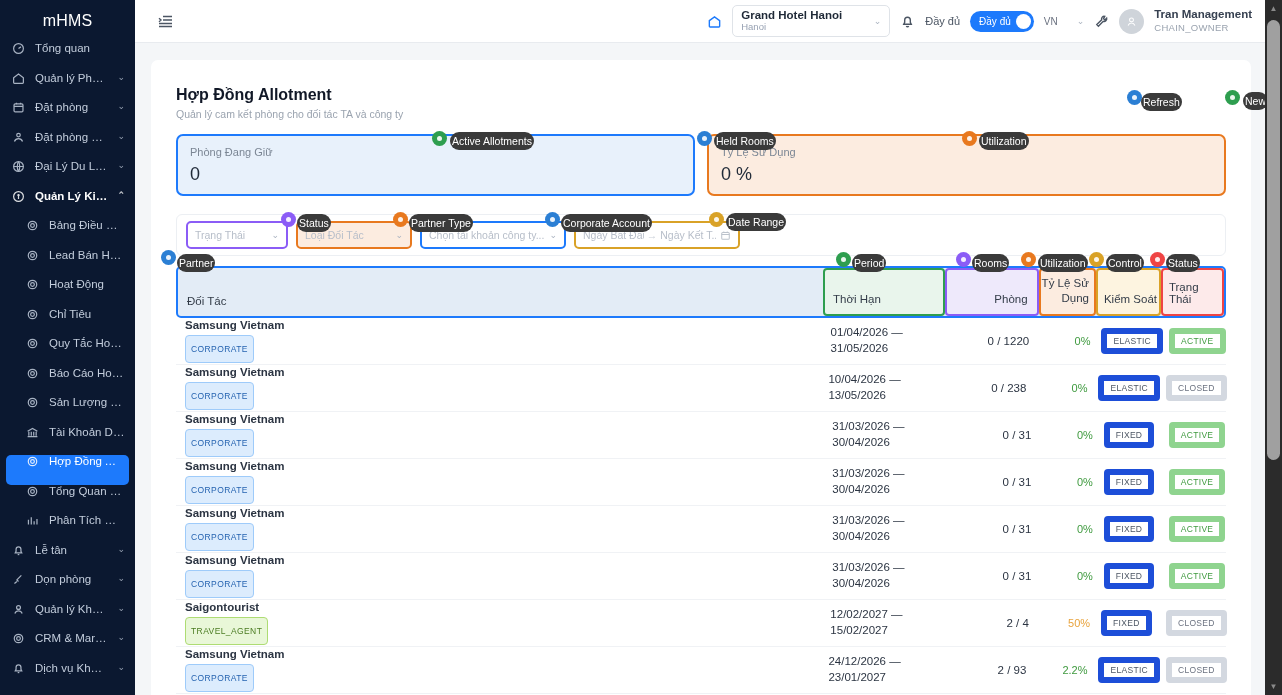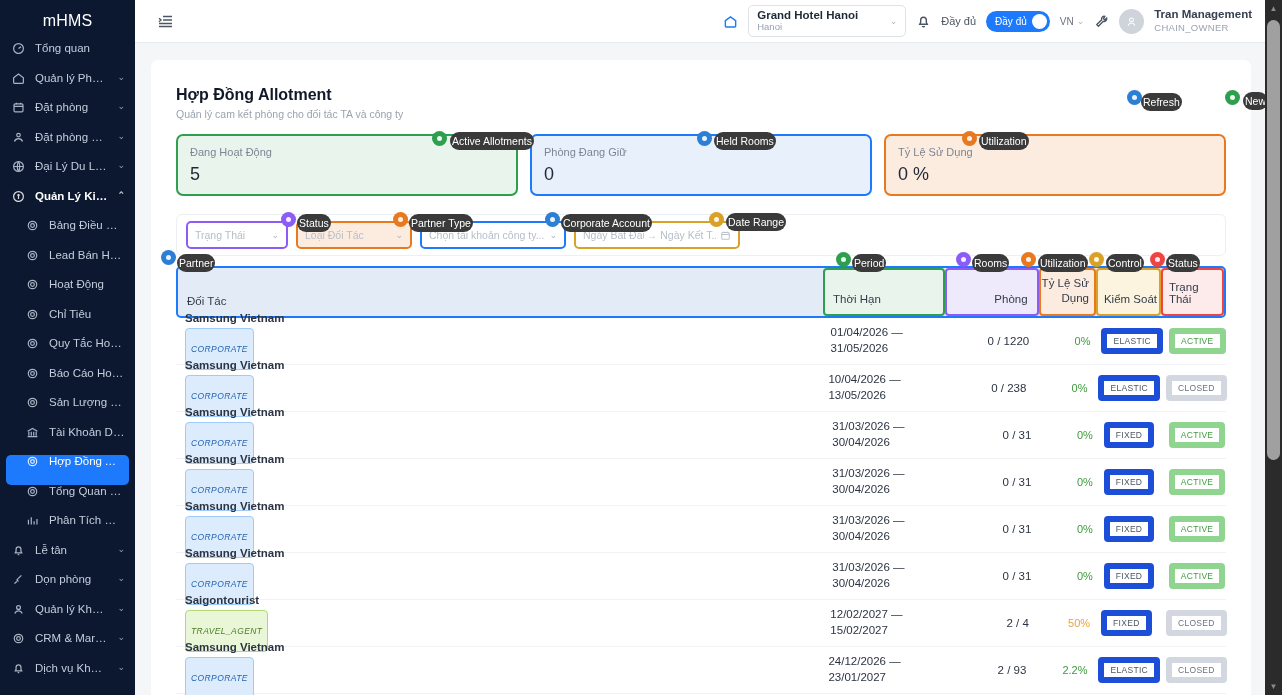--- a/index.html
+++ b/index.html
@@ -54,21 +54,21 @@
   #hotel-name { font-size: 11.5px; font-weight: bold; color: #1f2937; white-space:nowrap; }
   #hotel-city { font-size: 9.5px; color: #98a2b3; }
   .caret { color: #aab3c0; font-size: 9px; }
   #notif-bell { color:#4b5563; display:flex; cursor:pointer; }
   #status-label { font-size: 11px; color: #4b5563; }
   #status-toggle {
     background: #1d7afc; color: #fff; font-size: 10px; border-radius: 11px;
     height: 21px; padding: 0 3px 0 9px; display: flex; align-items: center; gap: 5px; cursor:pointer;
   }
   #status-toggle .knob { width: 15px; height: 15px; border-radius: 50%; background: #fff; }
-  #lang { font-size: 10px; color: #6b7280; display: flex; align-items: center; gap: 3px; cursor:pointer; }
+  #lang { font-size: 10px; color: #6b7280; display: flex; align-items: center; gap: 19px; cursor:pointer; }
   #tool-icon { color: #4b5563; display:flex; cursor:pointer; }
   #avatar { width: 25px; height: 25px; border-radius: 50%; background: #cfd4da; display:flex; align-items:center; justify-content:center; color:#fff; }
   #user-block { line-height: 1.2; }
   #user-name { font-size: 11.5px; font-weight: bold; color: #374151; white-space: nowrap; }
   #user-role { font-size: 9.5px; color: #9aa3af; letter-spacing:.3px; }
 
   
   #main {
     position: absolute; left: 151px; top: 60px; width: 1100px; height: 650px;
     background: #ffffff; border-radius: 7px;
@@ -114,21 +114,21 @@
   .c-util    { width: 60px;  border: 2px solid #e8791f; background:#fcece0; border-radius:4px; justify-content:flex-end; padding-right:5px; text-align:right; line-height:1.25;}
   .c-control { width: 68px;  border: 2px solid #d9a227; background:#fdf4e0; border-radius:4px; padding-left:6px;}
   .c-status  { width: 66px;  border: 2px solid #ef4444; background:#fdeaea; border-radius:4px; padding-left:6px;}
 
   .trow { display: flex; align-items: center; height: 47px; margin: 0 25px; border-bottom: 1px solid #f0f2f5; }
   .cell { font-size: 11.5px; color: #2b3442; }
   .r-partner { width: 680px; padding-left: 9px; }
   .r-partner .pname { font-size: 11.5px; font-weight: bold; color: #2b3442; }
   .chip {
     display: inline-block; margin-top: 4px; font-size: 8.5px; letter-spacing:.4px;
-    padding: 15px 5px; border-radius: 4px; font-style: italic;
+    padding: 8px 5px; border-radius: 4px;
   }
   .chip-corp { background: #dcecfd; border: 1px solid #9ecbfa; color: #2563b0; }
   .chip-ta   { background: #e9f7d8; border: 1px solid #aedc73; color: #4b7c22; }
   .r-period { width: 128px; line-height: 1.35; padding-left:8px; }
   .r-rooms  { width: 98px; text-align: right; padding-right: 9px; }
   .r-util   { width: 60px; text-align: right; padding-right: 5px; font-size: 11px; }
   .u-green { color: #3f9a3f; }
   .u-amber { color: #e8a33d; }
   .r-control { width: 68px; padding-left: 6px; }
   .r-status  { width: 66px; padding-left: 6px; }
@@ -451,24 +451,20 @@
   <div id="actions">
     <div id="refresh-btn">
       <svg class="ico" viewBox="0 0 16 16" style="width:13px;height:13px">
           <path d="M13 8a5 5 0 11-1.7-3.8M13 2v3h-3"></path>
         </svg>
     </div>
     <div id="new-btn">Tạo Allotment</div>
   </div>
 
   <div id="stats">
-    <div class="stat s-green">
-      <div class="lab">Đang Hoạt Động</div>
-      <div class="val">5</div>
-    </div>
     <div class="stat s-blue">
       <div class="lab">Phòng Đang Giữ</div>
       <div class="val">0</div>
     </div>
     <div class="stat s-orange">
       <div class="lab">Tỷ Lệ Sử Dụng</div>
       <div class="val">0 %</div>
     </div>
   </div>
 

